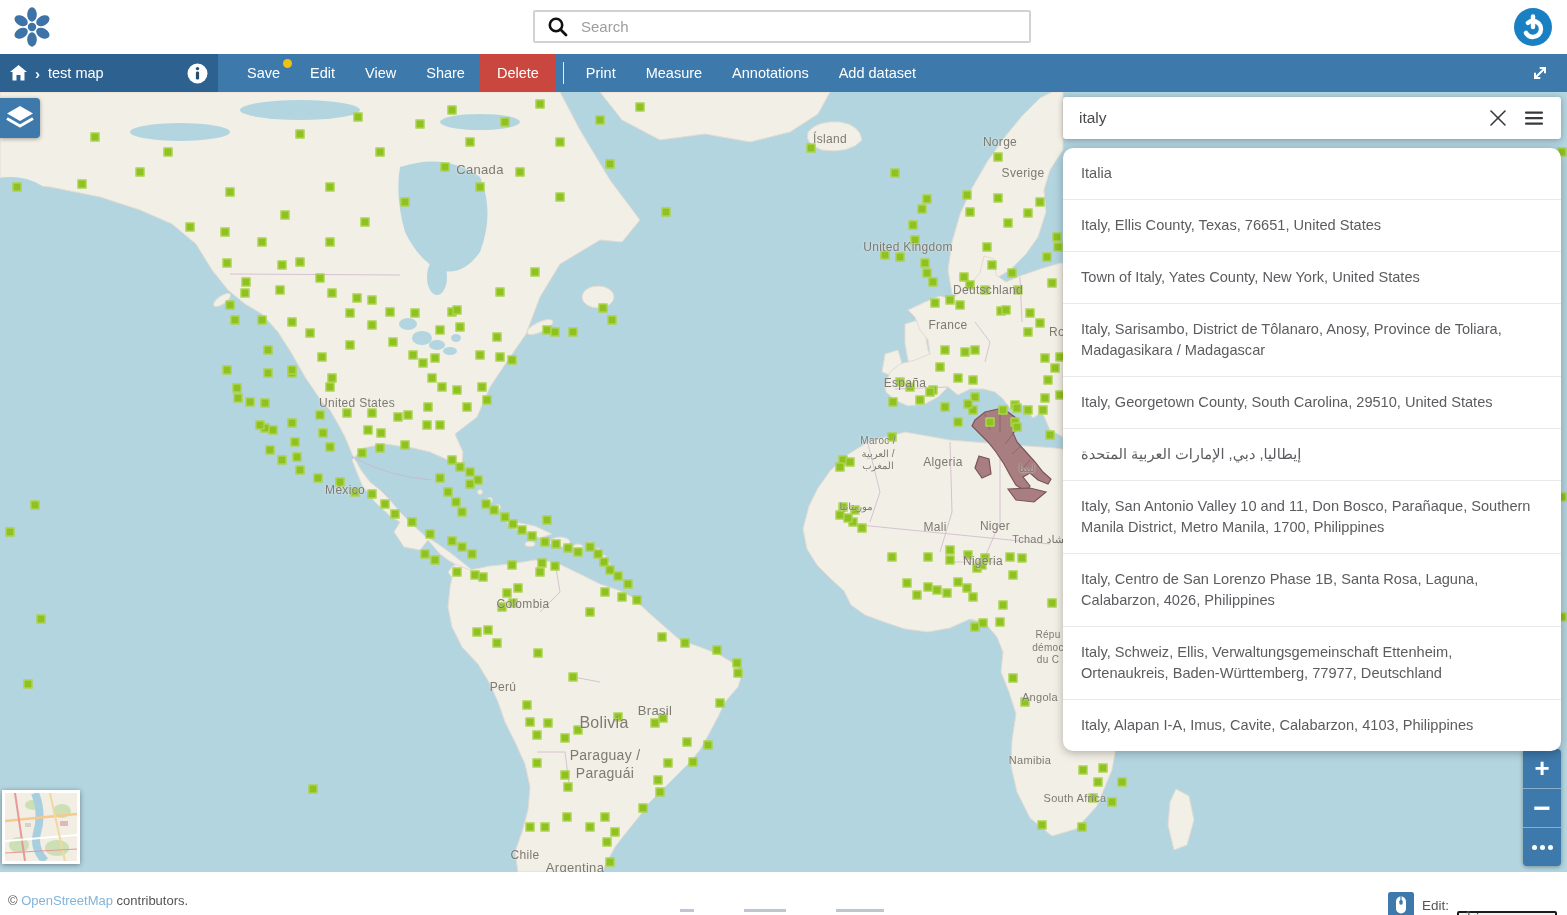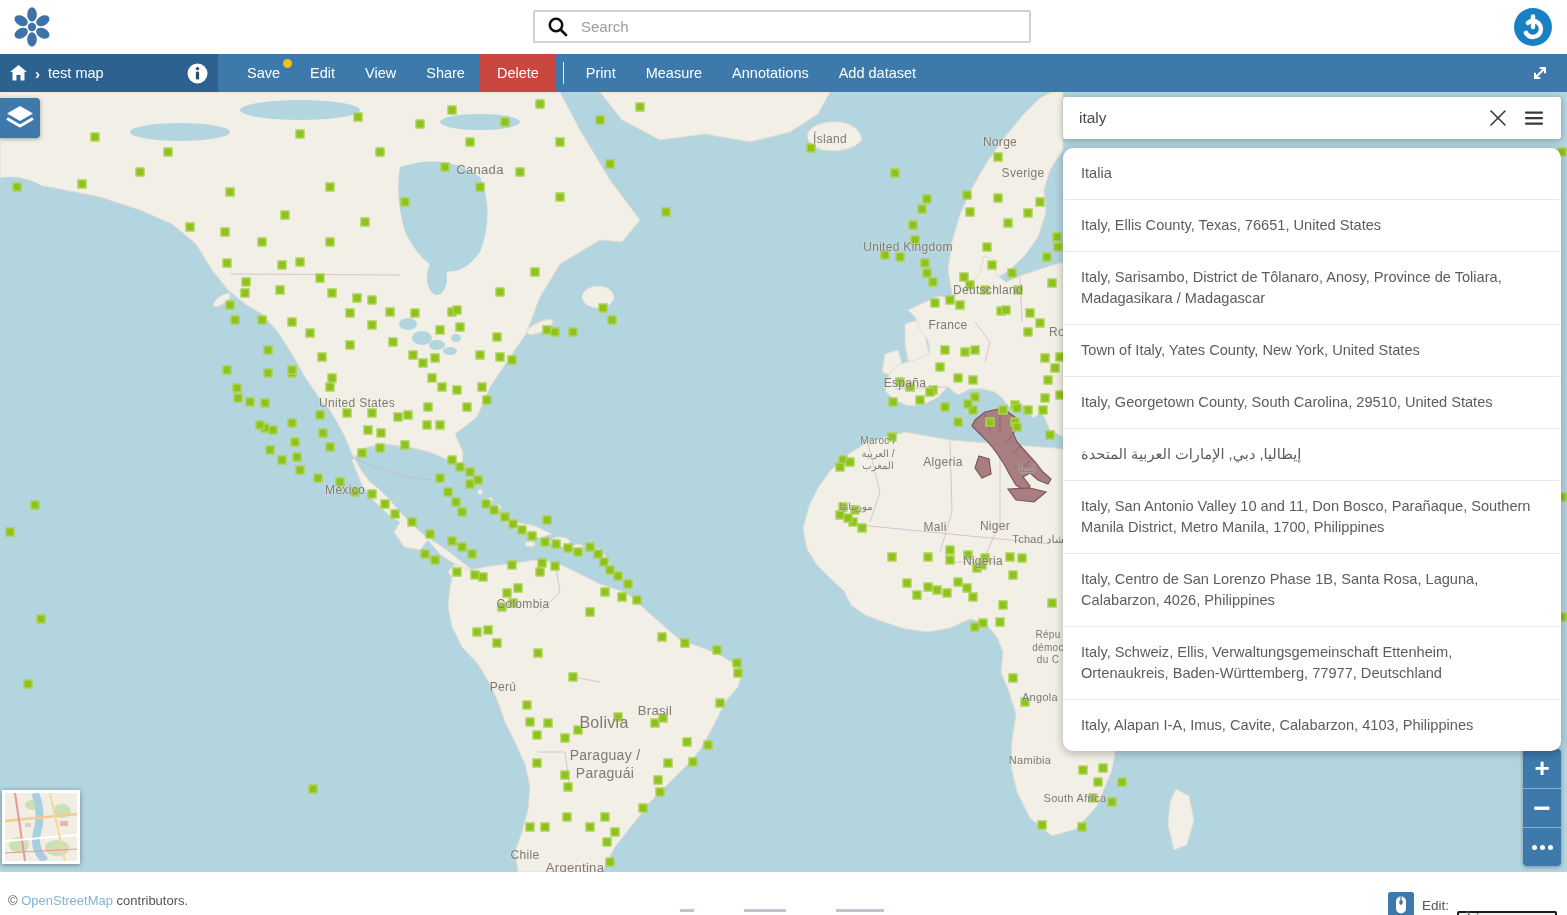--- a/index.html
+++ b/index.html
@@ -629,22 +629,22 @@
       <g fill="#3a3a3a">
           <rect x="2" y="4.5" width="18" height="2.2" rx="1"></rect>
           <rect x="2" y="10" width="18" height="2.2" rx="1"></rect>
           <rect x="2" y="15.5" width="18" height="2.2" rx="1"></rect>
         </g>
     </svg>
   </div>
   <div id="geo-results">
       <div class="geo-item">Italia</div>
       <div class="geo-item">Italy, Ellis County, Texas, 76651, United States</div>
+      <div class="geo-item">Town of Italy, Yates County, New York, United States</div>
       <div class="geo-item">Italy, Sarisambo, District de Tôlanaro, Anosy, Province de Toliara, Madagasikara / Madagascar</div>
-      <div class="geo-item">Town of Italy, Yates County, New York, United States</div>
       <div class="geo-item">Italy, Georgetown County, South Carolina, 29510, United States</div>
       <div class="geo-item">إيطاليا, دبي, الإمارات العربية المتحدة</div>
       <div class="geo-item">Italy, San Antonio Valley 10 and 11, Don Bosco, Parañaque, Southern Manila District, Metro Manila, 1700, Philippines</div>
       <div class="geo-item">Italy, Centro de San Lorenzo Phase 1B, Santa Rosa, Laguna, Calabarzon, 4026, Philippines</div>
       <div class="geo-item">Italy, Schweiz, Ellis, Verwaltungsgemeinschaft Ettenheim, Ortenaukreis, Baden-Württemberg, 77977, Deutschland</div>
       <div class="geo-item">Italy, Alapan I-A, Imus, Cavite, Calabarzon, 4103, Philippines</div>
     </div>
 </div>
 
 <div id="bottombar">

